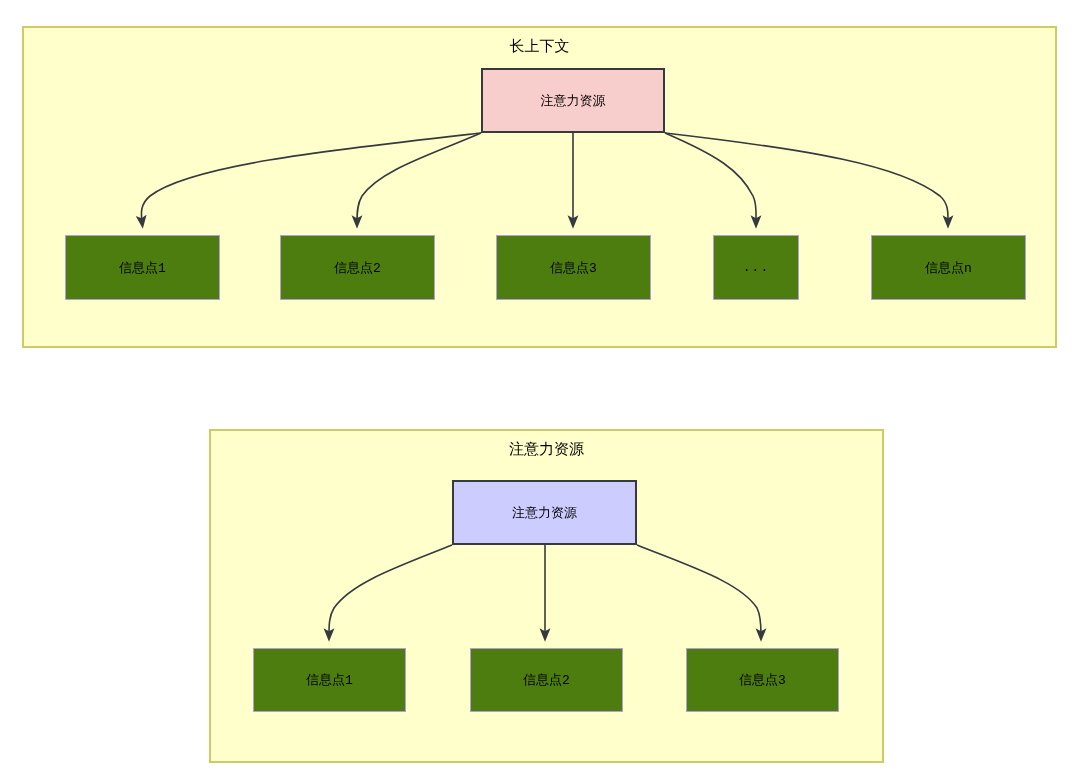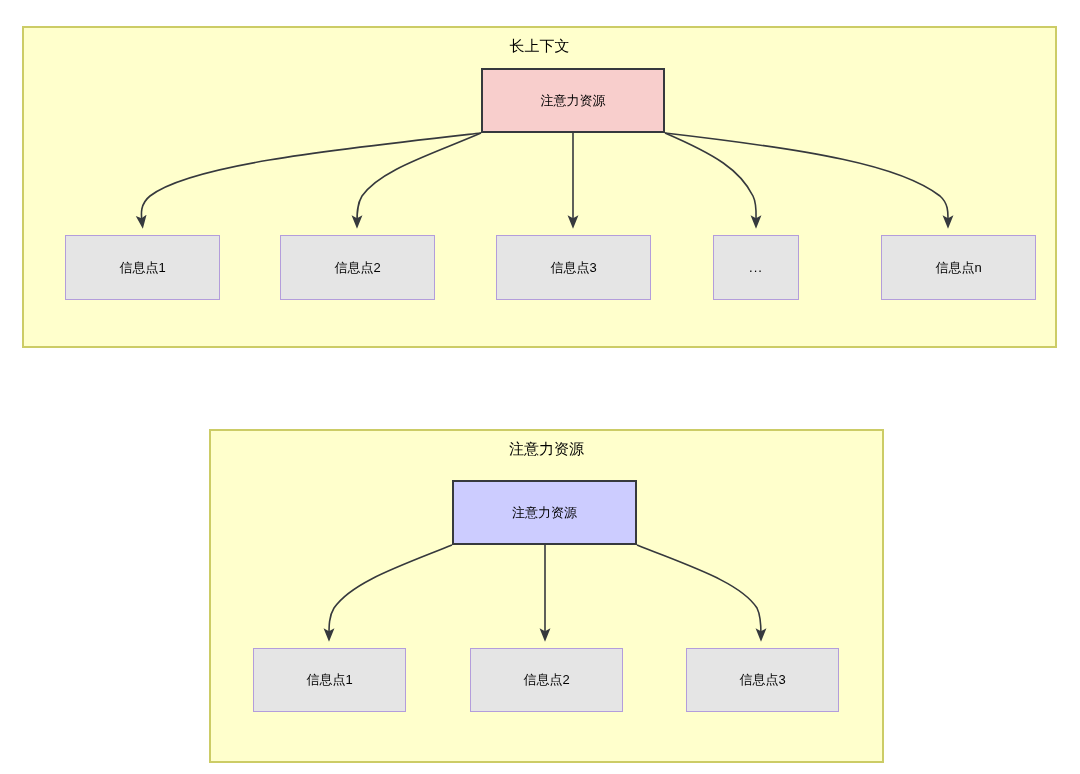--- a/index.html
+++ b/index.html
@@ -63,22 +63,23 @@
   }
   .node-attention-long {
     background: #f8cecc;
     border: 2px solid #36393d;
   }
   .node-attention-short {
     background: #ccccff;
     border: 2px solid #36393d;
   }
   .node-info {
-    background: #e5e5e5;
+    background: #4d7c0f;
     border: 1.5px solid #b39ddb;
+    font-family: Liberation Mono, monospace;
   }
   .edge-layer {
     position: absolute;
     left: 0;
     top: 0;
     width: 1080px;
     height: 774px;
     pointer-events: none;
   }
   .edge-path {
@@ -130,21 +131,21 @@
   </div>
 
   <div class="node node-info" style="left:496px; top:235px; width:155px; height:65px;">
     <span>信息点3</span>
   </div>
 
   <div class="node node-info" style="left:713px; top:235px; width:86px; height:65px;">
     <span class="dots-label">...</span>
   </div>
 
-  <div class="node node-info" style="left:871px; top:235px; width:155px; height:65px;margin-left:10px;">
+  <div class="node node-info" style="left:871px; top:235px; width:155px; height:65px;">
     <span>信息点n</span>
   </div>
 
   <div class="container-box" id="container-short">
     <div class="container-title">注意力资源</div>
   </div>
 
   <svg class="edge-layer" id="edges-short" viewBox="0 0 1080 774" width="1080" height="774">
 
     <path class="edge-path" marker-end="url(#arrowhead)" d="M452,545 C 400,566 352,582 334,608 C 329,616 329,626 329,635"></path>

